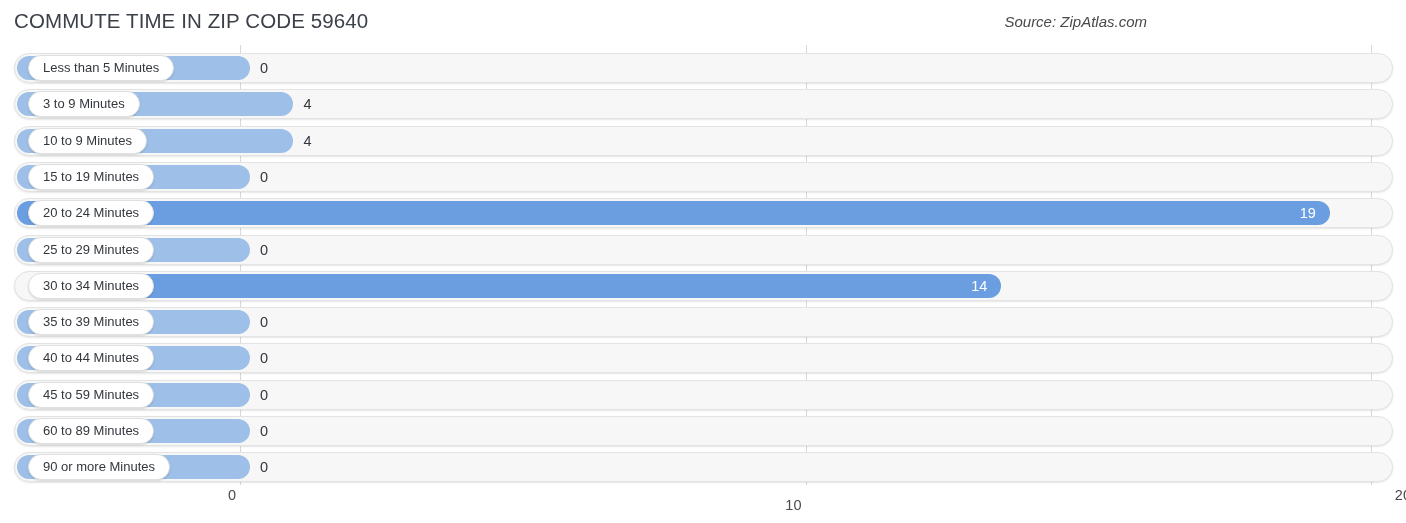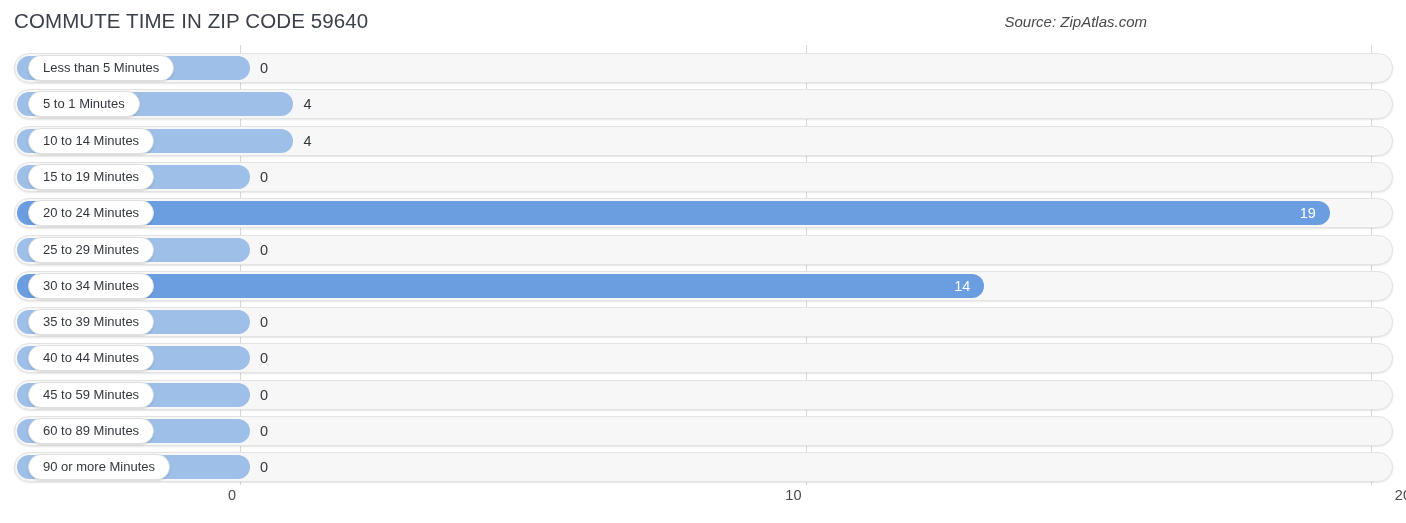--- a/index.html
+++ b/index.html
@@ -171,27 +171,27 @@
         <div class="row" style="top: 8px;">
           <div class="track"></div>
           <div class="bar light" style="width: 233px;"></div>
           <div class="bar-value-out" style="left: 246px;">0</div>
           <div class="label-pill">Less than 5 Minutes</div>
         </div>
         <div class="row" style="top: 44.3px;">
           <div class="track"></div>
           <div class="bar light" style="width: 276.4px;"></div>
           <div class="bar-value-out" style="left: 289.4px;">4</div>
-          <div class="label-pill">5 to 1 Minutes</div>
+          <div class="label-pill">3 to 9 Minutes</div>
         </div>
         <div class="row" style="top: 80.6px;">
           <div class="track"></div>
           <div class="bar light" style="width: 276.4px;"></div>
           <div class="bar-value-out" style="left: 289.4px;">4</div>
-          <div class="label-pill">10 to 14 Minutes</div>
+          <div class="label-pill">10 to 9 Minutes</div>
         </div>
         <div class="row" style="top: 116.9px;">
           <div class="track"></div>
           <div class="bar light" style="width: 233px;"></div>
           <div class="bar-value-out" style="left: 246px;">0</div>
           <div class="label-pill">15 to 19 Minutes</div>
         </div>
         <div class="row" style="top: 153.2px;">
           <div class="track"></div>
           <div class="bar dark" style="width: 1312.9px; padding-left: 32px;">
@@ -200,21 +200,21 @@
           <div class="label-pill">20 to 24 Minutes</div>
         </div>
         <div class="row" style="top: 189.5px;">
           <div class="track"></div>
           <div class="bar light" style="width: 233px;"></div>
           <div class="bar-value-out" style="left: 246px;">0</div>
           <div class="label-pill">25 to 29 Minutes</div>
         </div>
         <div class="row" style="top: 225.8px;">
           <div class="track"></div>
-          <div class="bar dark" style="width: 967.4px;">
+          <div class="bar dark" style="width: 967.4px; margin-left: 17px;">
             <span class="bar-value-in">14</span>
           </div>
           <div class="label-pill">30 to 34 Minutes</div>
         </div>
         <div class="row" style="top: 262.1px;">
           <div class="track"></div>
           <div class="bar light" style="width: 233px;"></div>
           <div class="bar-value-out" style="left: 246px;">0</div>
           <div class="label-pill">35 to 39 Minutes</div>
         </div>
@@ -240,17 +240,17 @@
           <div class="track"></div>
           <div class="bar light" style="width: 233px;"></div>
           <div class="bar-value-out" style="left: 246px;">0</div>
           <div class="label-pill">90 or more Minutes</div>
         </div>
       </div>
   </div>
 
   <div class="axis">
       <div class="axis-tick" style="left: 240px;">0</div>
-      <div class="axis-tick" style="left: 805.5px;">10</div>
+      <div class="axis-tick" style="left: 805.5px; margin-top: 10px;">10</div>
       <div class="axis-tick" style="left: 1371px; margin-left: 44px;">20</div>
     </div>
 
 </div>
 
 </body></html>

